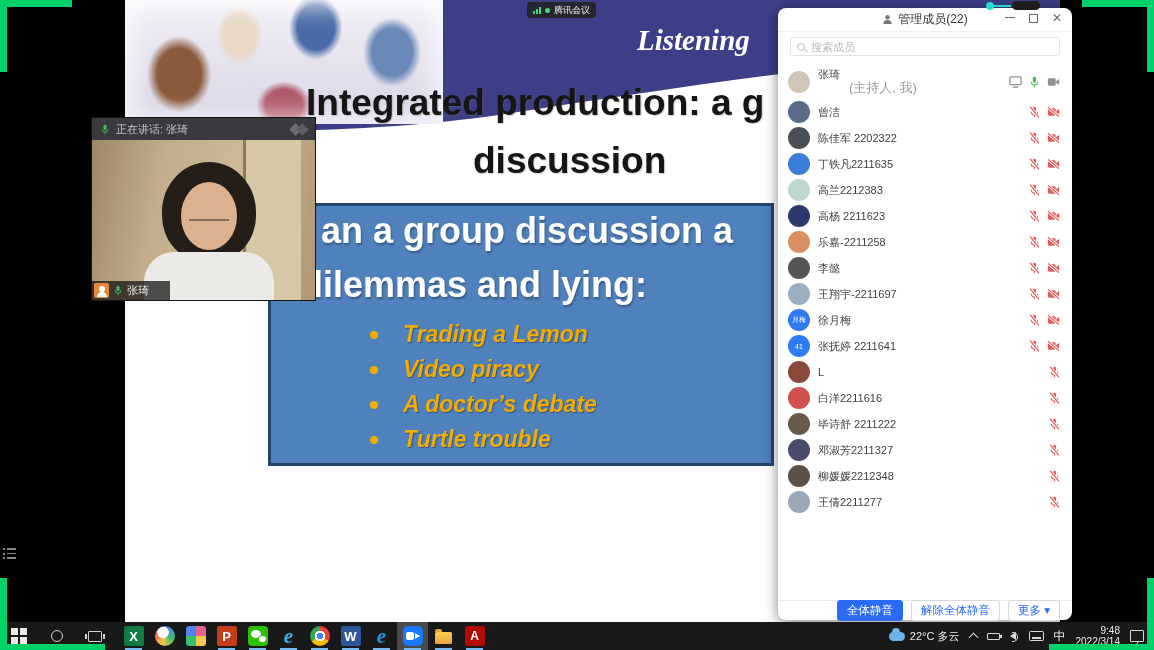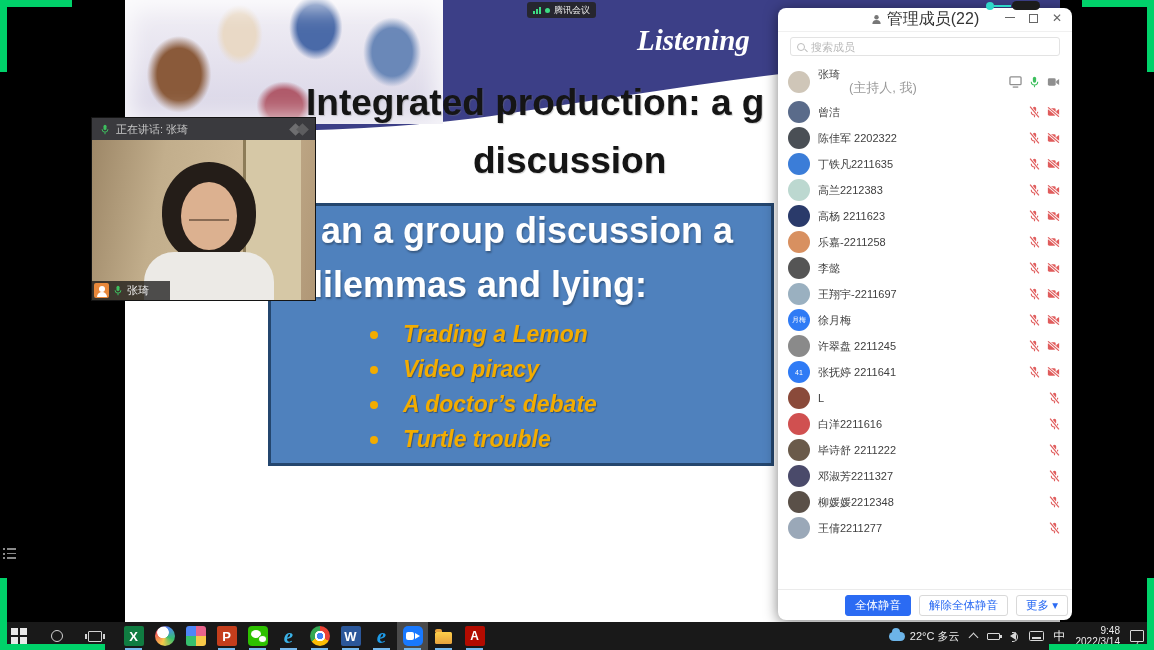--- a/index.html
+++ b/index.html
@@ -78,21 +78,21 @@
   #host-badge{width:15px;height:15px;background:#e8883a;border-radius:2px;position:relative;}
   #host-badge::before{content:"";position:absolute;left:4.5px;top:2.5px;width:6px;height:6px;border-radius:50%;background:#fff;}
   #host-badge::after{content:"";position:absolute;left:2.5px;top:9px;width:10px;height:5px;border-radius:5px 5px 0 0;background:#fff;}
   #vw-namebar .nm{font-size:11px;color:#f0f0f0;}
 
   
   #panel{position:absolute;left:778px;top:8px;width:294px;height:612px;background:#fff;
     border-radius:8px;box-shadow:0 2px 14px rgba(0,0,0,.5);z-index:6;display:flex;flex-direction:column;}
   #panel-titlebar{height:24px;position:relative;display:flex;align-items:center;justify-content:center;
     gap:5px;border-bottom:1px solid #f0f0f0;}
-  #panel-title{font-size:16px;color:#333;}
+  #panel-title{font-size:12px;color:#333;}
   #panel-controls{position:absolute;right:10px;top:4px;display:flex;gap:14px;align-items:center;}
   #panel-controls span{color:#666;font-size:12px;line-height:1;cursor:default;}
   #btn-max{display:inline-block;width:9px;height:9px;border:1.2px solid #666;}
   #btn-min{display:inline-block;width:10px;height:1.5px;background:#666;margin-bottom:1px;}
   #search-wrap{margin:5px 12px 8px;height:19px;border:1px solid #e3e3e3;border-radius:3px;
     display:flex;align-items:center;padding:0 6px;gap:4px;}
   #search-icon{width:8px;height:8px;border:1.3px solid #bdbdbd;border-radius:50%;position:relative;flex:none;}
   #search-icon::after{content:"";position:absolute;left:6px;top:6px;width:4px;height:1.3px;background:#bdbdbd;transform:rotate(45deg);}
   #search-input{border:none;outline:none;flex:1;font-size:11px;color:#333;background:transparent;}
   #search-input::placeholder{color:#b8b8b8;}
@@ -105,22 +105,22 @@
   .m-name{font-size:11px;color:#404040;white-space:nowrap;}
   .m-sub{font-size:13px;color:#9a9a9a;white-space:nowrap;margin-left:31px;}
   .m-icons{margin-left:auto;display:flex;align-items:center;gap:7px;}
   .icon-screen{color:#8f8f8f;}
   .icon-mic.on{color:#3dbf5e;}
   .icon-mic.muted,.icon-cam.muted{color:#e05c5c;}
   .icon-cam.gray{color:#8f8f8f;}
   .slash,.slash-bg{display:none;}
   .muted .slash{display:block;}
   .muted .slash-bg{display:block;}
-  #panel-footer{height:31px;border-top:1px solid #ebebeb;display:flex;align-items:center;
-    justify-content:flex-end;gap:8px;padding:0 4px;}
+  #panel-footer{height:20px;border-top:1px solid #ebebeb;display:flex;align-items:center;
+    justify-content:flex-end;gap:8px;padding:0 12px;}
   .btn{font-size:11.5px;border-radius:3px;padding:2px 9px;cursor:default;white-space:nowrap;}
   .btn-primary{background:#2b6bf3;color:#fff;border:1px solid #2b6bf3;}
   .btn-outline{background:#fff;color:#2b6bf3;border:1px solid #d9d9d9;}
 
   
   #float-list-icon{position:absolute;left:3px;top:548px;width:14px;display:flex;
     flex-direction:column;gap:2.5px;z-index:4;}
   #float-list-icon i{display:flex;align-items:center;gap:2px;}
   #float-list-icon i::before{content:"";width:2px;height:2px;background:#8a8a8a;}
   #float-list-icon i::after{content:"";width:9px;height:1.5px;background:#8a8a8a;}
@@ -526,43 +526,20 @@
       </svg>
       <svg class="icon-cam muted" viewBox="0 0 14 11" width="13" height="10">
         <rect x="0.8" y="1.5" width="8.6" height="8" rx="1.5" fill="currentColor"></rect>
         <path d="M10 4.5 L13.2 2.2 V8.8 L10 6.5 Z" fill="currentColor"></path>
         <line class="slash-bg" x1="1" y1="0.4" x2="13" y2="10.6" stroke="#ffffff" stroke-width="3"></line>
         <line class="slash" x1="1" y1="0.4" x2="13" y2="10.6" stroke="currentColor" stroke-width="1.3"></line>
       </svg>
     </span>
   </div>
 
-  <div class="m-row">
-    <span class="avatar" style="background: rgb(138, 138, 138);"></span>
-    <span class="m-text">
-      <span class="m-name">许翠盘 2211245</span>
-
-    </span>
-    <span class="m-icons">
-
-      <svg class="icon-mic muted" viewBox="0 0 12 13" width="11" height="12">
-        <rect x="4.2" y="0.8" width="3.6" height="6.4" rx="1.8" fill="currentColor"></rect>
-        <path d="M2.5 6.2a3.5 3.5 0 0 0 7 0" fill="none" stroke="currentColor" stroke-width="1.2"></path>
-        <line x1="6" y1="10" x2="6" y2="12.2" stroke="currentColor" stroke-width="1.2"></line>
-        <line class="slash-bg" x1="1.2" y1="0.6" x2="10.8" y2="12.4" stroke="#ffffff" stroke-width="3"></line>
-        <line class="slash" x1="1.2" y1="0.6" x2="10.8" y2="12.4" stroke="currentColor" stroke-width="1.3"></line>
-      </svg>
-      <svg class="icon-cam muted" viewBox="0 0 14 11" width="13" height="10">
-        <rect x="0.8" y="1.5" width="8.6" height="8" rx="1.5" fill="currentColor"></rect>
-        <path d="M10 4.5 L13.2 2.2 V8.8 L10 6.5 Z" fill="currentColor"></path>
-        <line class="slash-bg" x1="1" y1="0.4" x2="13" y2="10.6" stroke="#ffffff" stroke-width="3"></line>
-        <line class="slash" x1="1" y1="0.4" x2="13" y2="10.6" stroke="currentColor" stroke-width="1.3"></line>
-      </svg>
-    </span>
-  </div>
 
   <div class="m-row">
     <span class="avatar" style="background: rgb(47, 123, 245);">41</span>
     <span class="m-text">
       <span class="m-name">张抚婷 2211641</span>
 
     </span>
     <span class="m-icons">
 
       <svg class="icon-mic muted" viewBox="0 0 12 13" width="11" height="12">

